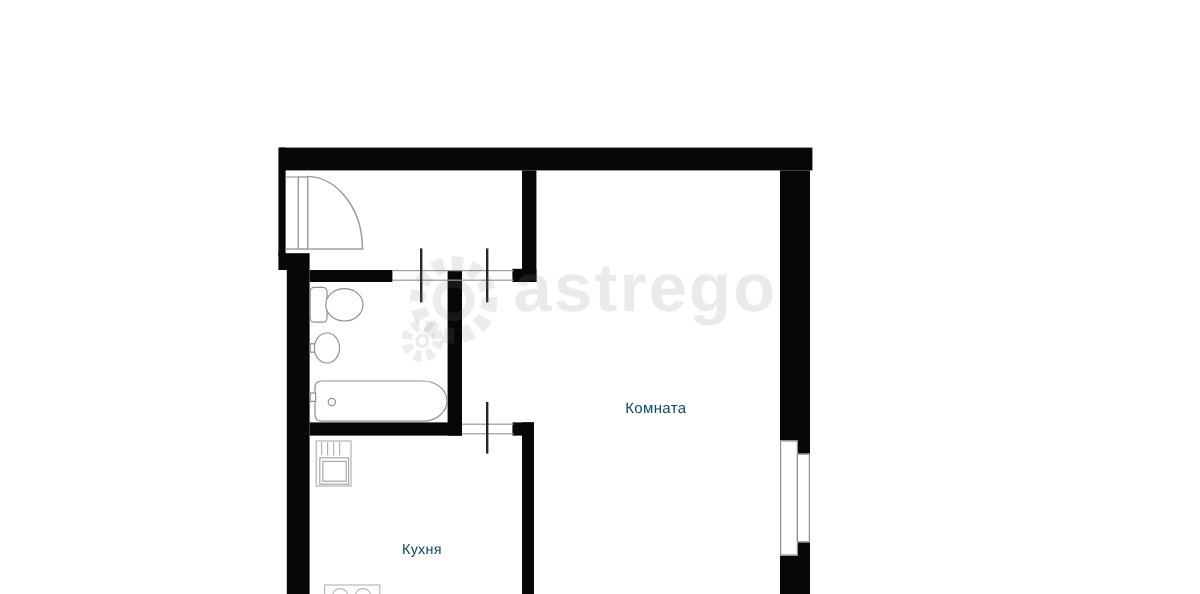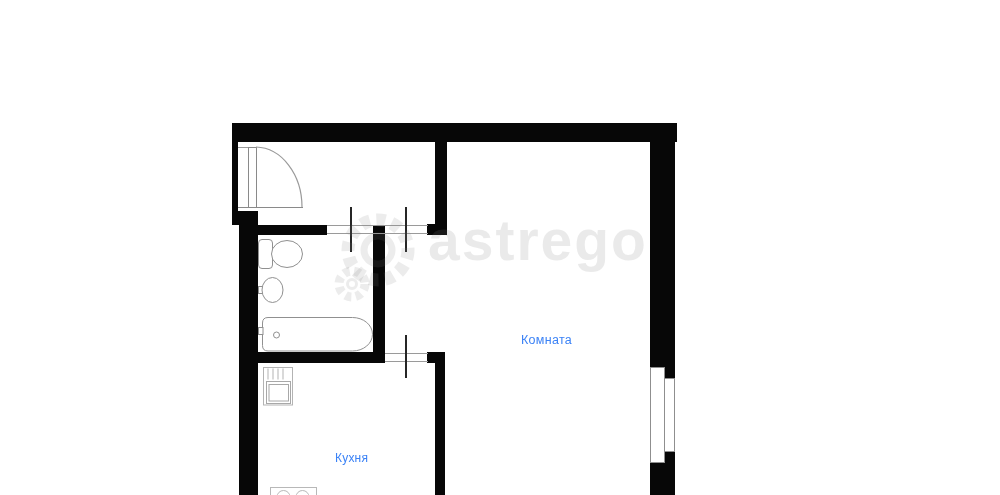--- a/index.html
+++ b/index.html
@@ -6,21 +6,21 @@
   #canvas{
     position:relative;width:1000px;height:495px;background:#ffffff;
     overflow:hidden;font-family:"Liberation Sans", sans-serif;
   }
   .wall{position:absolute;background:#070707;}
   .thinline{position:absolute;background:#9a9a9a;height:1px;}
   .tick{position:absolute;background:#262626;width:2px;}
   .door-leaf{position:absolute;background:#ffffff;border:1px solid #8a8a8a;box-sizing:border-box;}
   .win{position:absolute;background:#ffffff;border:1px solid #8f8f8f;box-sizing:border-box;z-index:3;}
   .fixlayer{position:absolute;left:0;top:0;z-index:2;}
-  .room-label{position:absolute;color:#3b82f6;z-index:4;white-space:nowrap;}
+  .room-label{position:absolute;color:#0c4a6e;z-index:4;white-space:nowrap;}
   #label-room{left:521px;top:333px;font-size:12.5px;letter-spacing:.3px;}
   #label-kitchen{left:335px;top:451px;font-size:12px;letter-spacing:.2px;text-align:center;}
   .watermark{position:absolute;left:0;top:0;z-index:9;pointer-events:none;}
   .wm-text{
     position:absolute;left:428px;top:212px;font-size:57px;font-weight:bold;
     letter-spacing:2px;line-height:1;color:rgba(128,128,128,0.17);
   }
   .wm-gear{position:absolute;left:330px;top:208px;}
 </style>
 </head>

